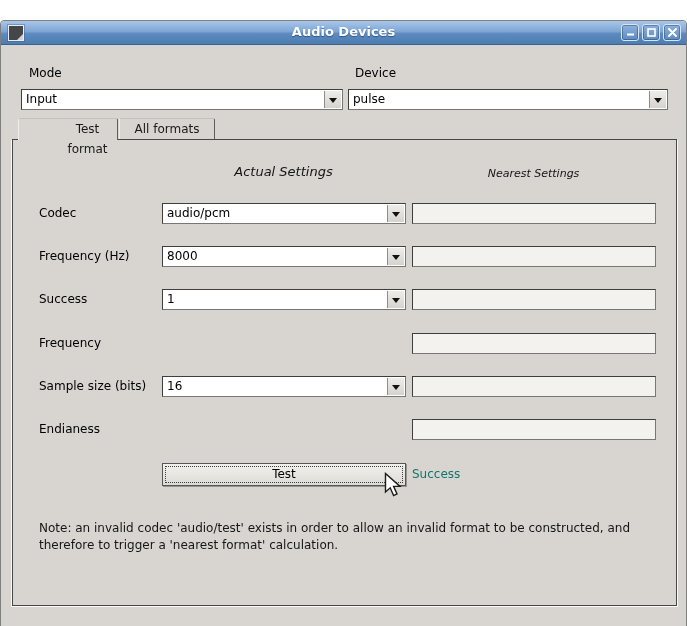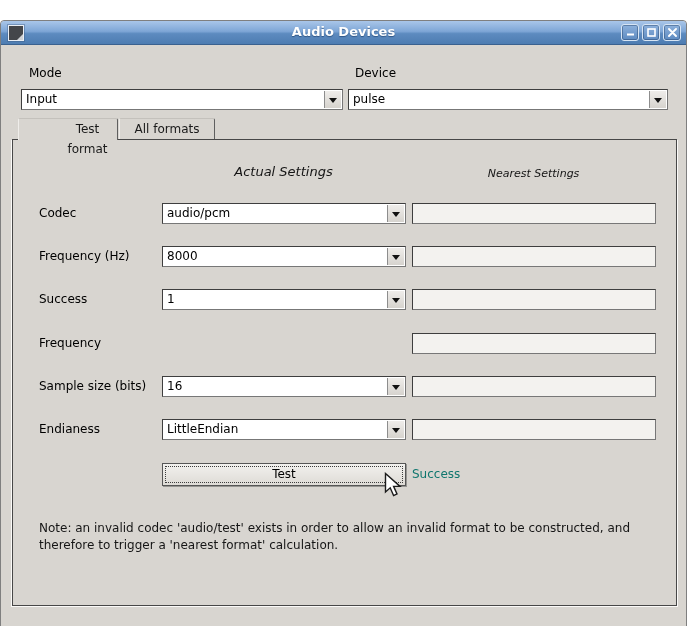--- a/index.html
+++ b/index.html
@@ -210,26 +210,20 @@
     <div class="label" style="left:26px; top:239px;">Sample size (bits)</div>
     <div class="combo" style="left:149px; top:236px; width:244px;">
       <span class="combo-value">16</span>
       <span class="combo-btn">
           <span class="tri"></span>
         </span>
     </div>
     <div class="ro-field" style="left:399px; top:236px; width:244px;"></div>
 
     <div class="label" style="left:26px; top:282px;">Endianess</div>
-    <div class="combo" style="left:149px; top:279px; width:244px;">
-      <span class="combo-value">LittleEndian</span>
-      <span class="combo-btn">
-          <span class="tri"></span>
-        </span>
-    </div>
     <div class="ro-field" style="left:399px; top:279px; width:244px;"></div>
 
     <div class="test-btn">Test<span class="focus"></span></div>
     <div class="status-text">Success</div>
 
     <div class="note">Note: an invalid codec 'audio/test' exists in order to allow an invalid format to be constructed, and therefore to trigger a 'nearest format' calculation.</div>
   </div>
 
   <svg class="grip" width="13" height="13" viewBox="0 0 13 13">
     <path d="M12 1 L1 12" stroke="#fdfdfc" stroke-width="1"></path>

